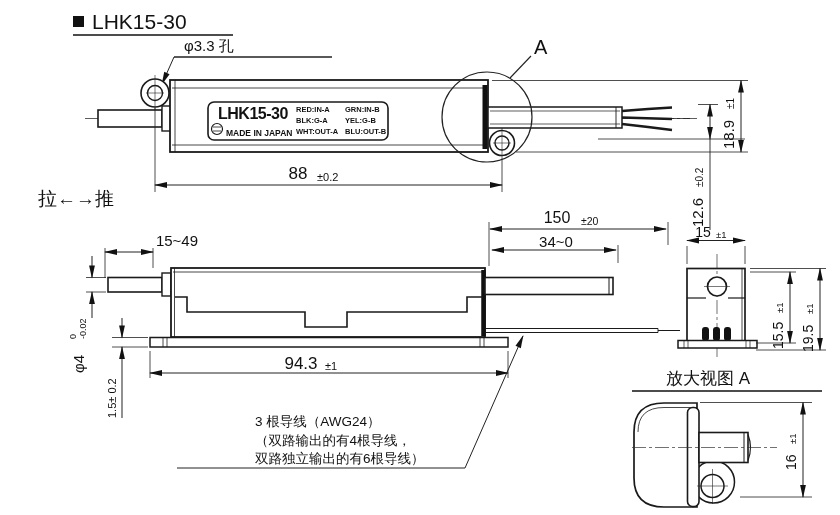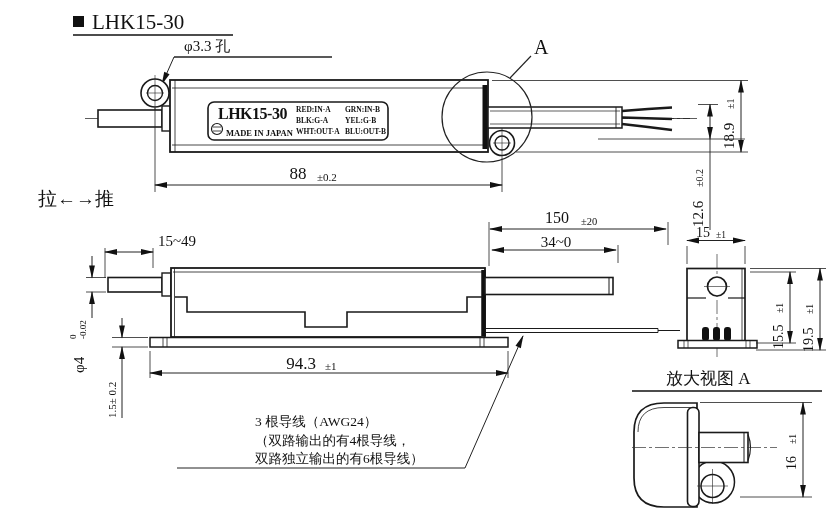--- a/index.html
+++ b/index.html
@@ -1,17 +1,17 @@
 <!DOCTYPE html>
 <html><head>
 <meta charset="utf-8">
 <style>
   html,body{margin:0;padding:0;background:#ffffff;}
   #canvas{position:relative;width:840px;height:515px;background:#ffffff;overflow:hidden;
-          font-family:Liberation Serif, serif;}
+          font-family:Liberation Sans, sans-serif;}
   svg{position:absolute;left:0;top:0;}
   text{fill:#111111;}
   .ol{stroke:#1a1a1a;fill:none;}            
   .olw{stroke:#1a1a1a;fill:#ffffff;}        
   .thin{stroke:#222222;fill:none;}          
   .cl{stroke:#333333;fill:none;stroke-dasharray:14 3 3 3;} 
   .dimtxt{font-size:17px;}
   .toltxt{font-size:11px;}
   .blk{fill:#111111;stroke:none;}
 </style>

